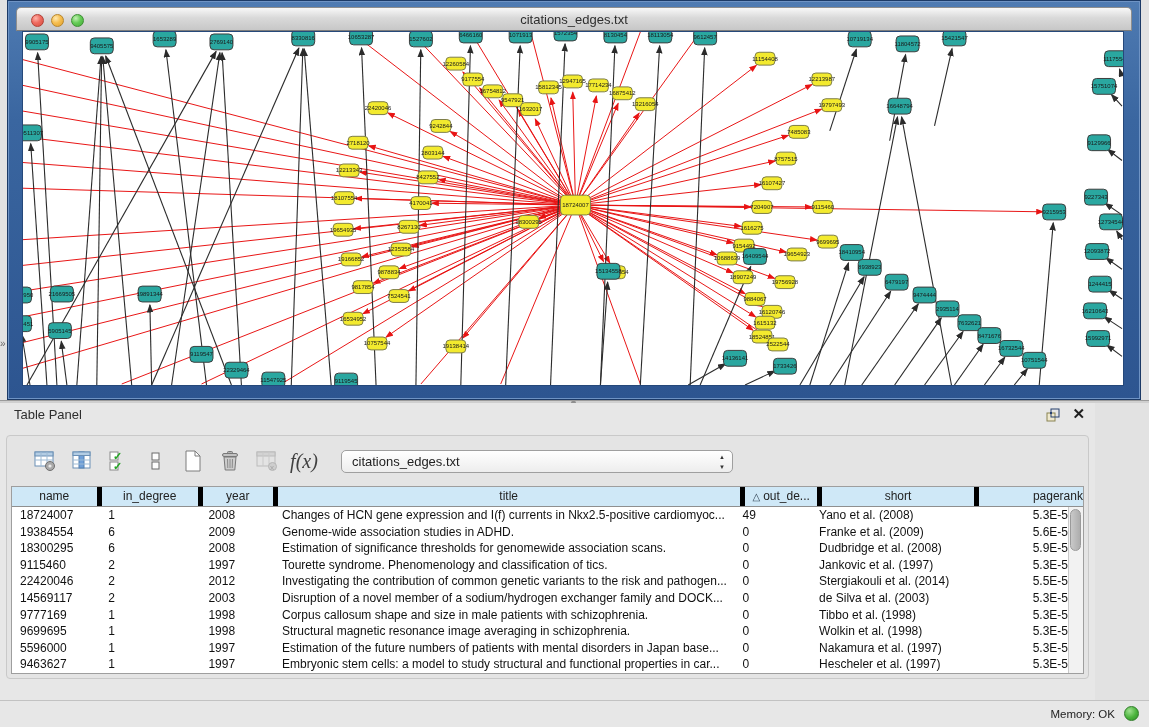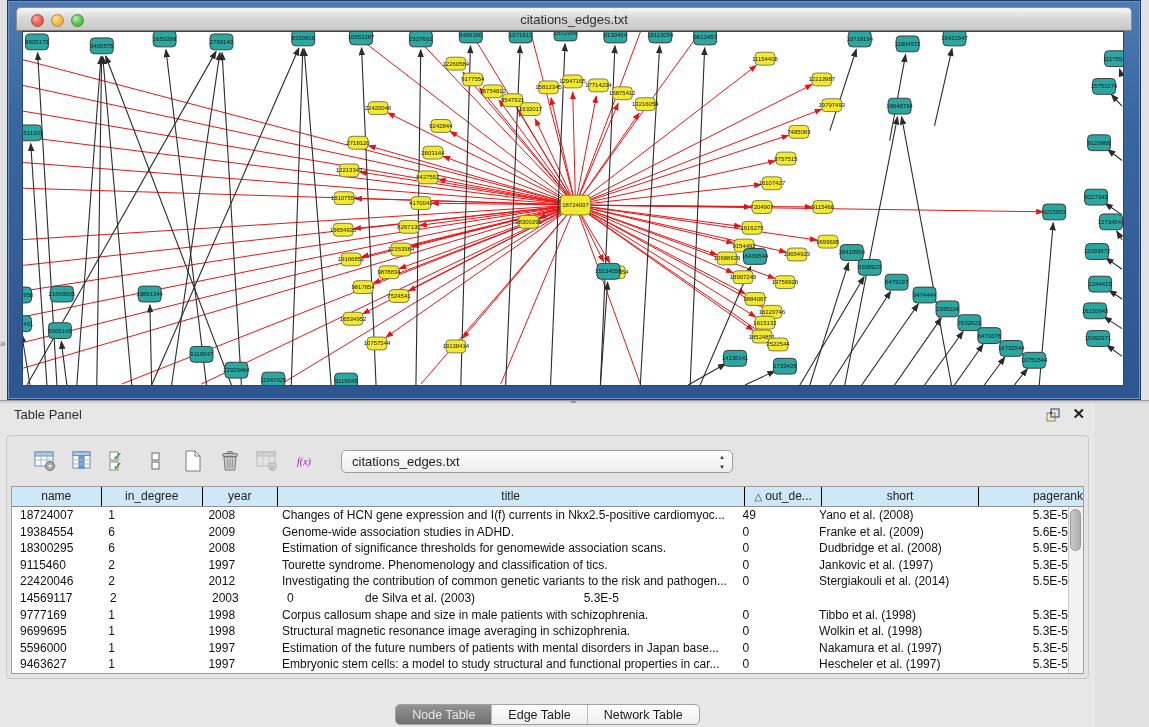--- a/index.html
+++ b/index.html
@@ -39,31 +39,31 @@
   .tp-title { position:absolute; left:14px; top:4px; font-size:13px; color:#2e2e2e; }
   .tp-float { position:absolute; right:34px; top:4px; width:16px; height:16px; cursor:pointer; }
   .tp-close { position:absolute; right:10px; top:2px; font-size:15px; font-weight:bold; color:#1e1e1e; cursor:pointer; }
 
   .tp-inner { position:absolute; left:6px; right:6px; top:32px; bottom:48px;
     background:#e4e4e4; border:1px solid #c9c9c9; border-radius:4px; }
 
   .toolbar { position:absolute; left:24px; top:10px; height:30px; display:flex; align-items:center; gap:9px; }
   .tb-btn { width:28px; height:28px; display:flex; align-items:center; justify-content:center; border-radius:3px; }
   .tb-btn.disabled { opacity:.55; }
-  .fx { font-family:"Liberation Serif", serif; font-style:italic; font-size:10px; color:#a21caf; }
+  .fx { font-family:"Liberation Serif", serif; font-style:italic; font-size:20px; color:#404040; }
   .combo { margin-left:14px; width:392px; height:23px; border:1px solid #9f9f9f; border-radius:5px;
     background:linear-gradient(#ffffff,#ededed); display:flex; align-items:center; position:relative; }
   .combo .val { padding-left:10px; font-size:13px; color:#222; }
   .combo .arrows { position:absolute; right:7px; top:1px; font-size:6px; line-height:10px; color:#333; text-align:center; }
 
   
   .table-wrap { position:absolute; left:4px; right:4px; top:50px; height:188px;
     background:#ffffff; border:1px solid #9e9e9e; }
   .thead { display:flex; height:20px; background:#cfe8f7; border-bottom:1px solid #8f8f8f; }
-  .th { font-size:12px; color:#222; text-align:center; line-height:19px; border-right:1px solid #000000;
+  .th { font-size:12px; color:#222; text-align:center; line-height:19px; border-right:5px solid #000000;
     overflow:hidden; white-space:nowrap; }
   .th .sort { font-size:10px; margin-right:3px; color:#345; }
   .tbody { position:absolute; left:0; right:15px; top:20px; bottom:0; overflow:hidden; }
   .tr { display:flex; height:16.6px; }
   .td { font-size:12px; color:#111; line-height:16.5px; padding-left:8px; overflow:hidden; white-space:nowrap; }
   .c0{width:90px;} .c1{width:102px;} .c2{width:75px;} .c3{width:470px;} .c4{width:78px;} .c5{width:157px;} .c6{width:105px;text-align:right;}
   .th.c6 { border-right:none; }
   .th.cF { flex:1; background:#f2f7fa; border-right:none; }
   .vscroll { position:absolute; right:0; top:20px; bottom:0; width:15px;
     background:#f2f2f2; border-left:1px solid #c9c9c9; }
@@ -788,20 +788,21 @@
               <div class="td c2">2012</div>
               <div class="td c3">Investigating the contribution of common genetic variants to the risk and pathogen...</div>
               <div class="td c4">0</div>
               <div class="td c5">Stergiakouli et al. (2014)</div>
               <div class="td c6">5.5E-5</div>
             </div>
             <div class="tr">
               <div class="td c0">14569117</div>
               <div class="td c1">2</div>
               <div class="td c2">2003</div>
+              <div class="td c3">Disruption of a novel member of a sodium/hydrogen exchanger family and DOCK...</div>
               <div class="td c4">0</div>
               <div class="td c5">de Silva et al. (2003)</div>
               <div class="td c6">5.3E-5</div>
             </div>
             <div class="tr">
               <div class="td c0">9777169</div>
               <div class="td c1">1</div>
               <div class="td c2">1998</div>
               <div class="td c3">Corpus callosum shape and size in male patients with schizophrenia.</div>
               <div class="td c4">0</div>
@@ -844,14 +845,18 @@
       <div class="tabs">
         <div class="tabbar">
             <div class="tab selected">Node Table</div>
             <div class="tab">Edge Table</div>
             <div class="tab">Network Table</div>
           </div>
       </div>
     </div>
   </div>
 
+  <div id="footer">
+    <span class="memory">Memory: OK</span>
+    <div class="mem-dot"></div>
+  </div>
 
 </div>
 
 </body></html>

